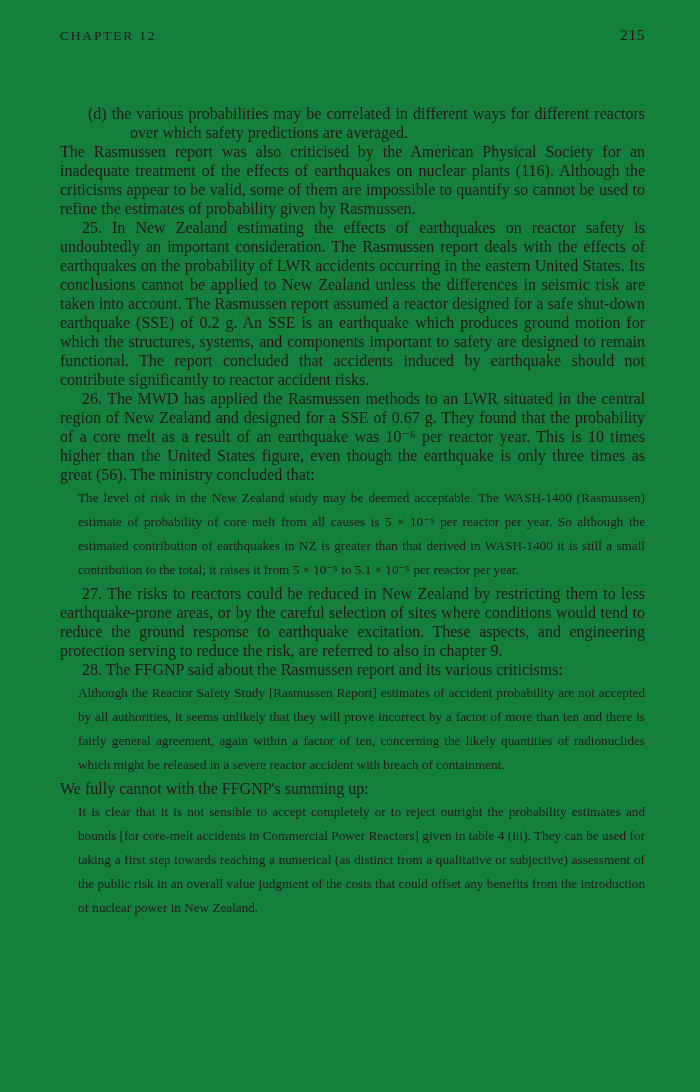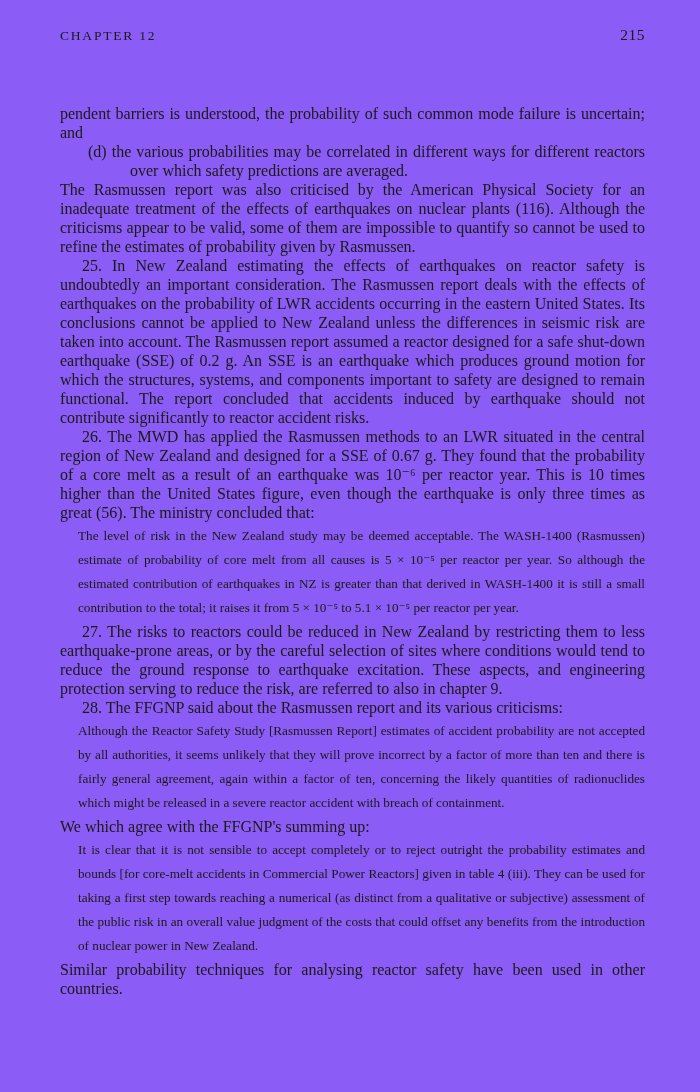--- a/index.html
+++ b/index.html
@@ -5,21 +5,21 @@
   html, body {
     margin: 0;
     padding: 0;
     background: #e9e7e1;
   }
   .page {
     position: relative;
     width: 700px;
     height: 1092px;
     margin: 0 auto;
-    background: #8b5cf6;
+    background: #15803d;
     color: #1c1915;
     font-family: "Liberation Serif", "DejaVu Serif", serif;
     overflow: hidden;
     box-sizing: border-box;
   }
   .running-header {
     position: absolute;
     top: 26px;
     left: 60px;
     right: 55px;
@@ -74,38 +74,36 @@
 
 <div class="page">
 
   <div class="running-header">
     <span class="chapter-label">CHAPTER 12</span>
     <span class="page-number">215</span>
   </div>
 
   <div class="body-text">
 
-    <p class="para-continuation">pendent barriers is understood, the probability of such common mode failure is uncertain; and</p>
 
     <p class="para-item">(d) the various probabilities may be correlated in different ways for different reactors over which safety predictions are averaged.</p>
 
     <p class="para-flush">The Rasmussen report was also criticised by the American Physical Society for an inadequate treatment of the effects of earthquakes on nuclear plants (116). Although the criticisms appear to be valid, some of them are impossible to quantify so cannot be used to refine the estimates of probability given by Rasmussen.</p>
 
     <p class="para-indent">25. In New Zealand estimating the effects of earthquakes on reactor safety is undoubtedly an important consideration. The Rasmussen report deals with the effects of earthquakes on the probability of LWR accidents occurring in the eastern United States. Its conclusions cannot be applied to New Zealand unless the differences in seismic risk are taken into account. The Rasmussen report assumed a reactor designed for a safe shut-down earthquake (SSE) of 0.2 g. An SSE is an earthquake which produces ground motion for which the structures, systems, and components important to safety are designed to remain functional. The report concluded that accidents induced by earthquake should not contribute significantly to reactor accident risks.</p>
 
     <p class="para-indent">26. The MWD has applied the Rasmussen methods to an LWR situated in the central region of New Zealand and designed for a SSE of 0.67 g. They found that the probability of a core melt as a result of an earthquake was 10⁻⁶ per reactor year. This is 10 times higher than the United States figure, even though the earthquake is only three times as great (56). The ministry concluded that:</p>
 
     <blockquote class="quote">The level of risk in the New Zealand study may be deemed acceptable. The WASH-1400 (Rasmussen) estimate of probability of core melt from all causes is 5 × 10⁻⁵ per reactor per year. So although the estimated contribution of earthquakes in NZ is greater than that derived in WASH-1400 it is still a small contribution to the total; it raises it from 5 × 10⁻⁵ to 5.1 × 10⁻⁵ per reactor per year.</blockquote>
 
     <p class="para-indent">27. The risks to reactors could be reduced in New Zealand by restricting them to less earthquake-prone areas, or by the careful selection of sites where conditions would tend to reduce the ground response to earthquake excitation. These aspects, and engineering protection serving to reduce the risk, are referred to also in chapter 9.</p>
 
     <p class="para-indent">28. The FFGNP said about the Rasmussen report and its various criticisms:</p>
 
     <blockquote class="quote">Although the Reactor Safety Study [Rasmussen Report] estimates of accident probability are not accepted by all authorities, it seems unlikely that they will prove incorrect by a factor of more than ten and there is fairly general agreement, again within a factor of ten, concerning the likely quantities of radionuclides which might be released in a severe reactor accident with breach of containment.</blockquote>
 
-    <p class="para-flush">We which agree with the FFGNP's summing up:</p>
+    <p class="para-flush">We fully cannot with the FFGNP's summing up:</p>
 
     <blockquote class="quote">It is clear that it is not sensible to accept completely or to reject outright the probability estimates and bounds [for core-melt accidents in Commercial Power Reactors] given in table 4 (iii). They can be used for taking a first step towards reaching a numerical (as distinct from a qualitative or subjective) assessment of the public risk in an overall value judgment of the costs that could offset any benefits from the introduction of nuclear power in New Zealand.</blockquote>
 
-    <p class="para-flush">Similar probability techniques for analysing reactor safety have been used in other countries.</p>
 
   </div>
 </div>
 
 </body></html>

